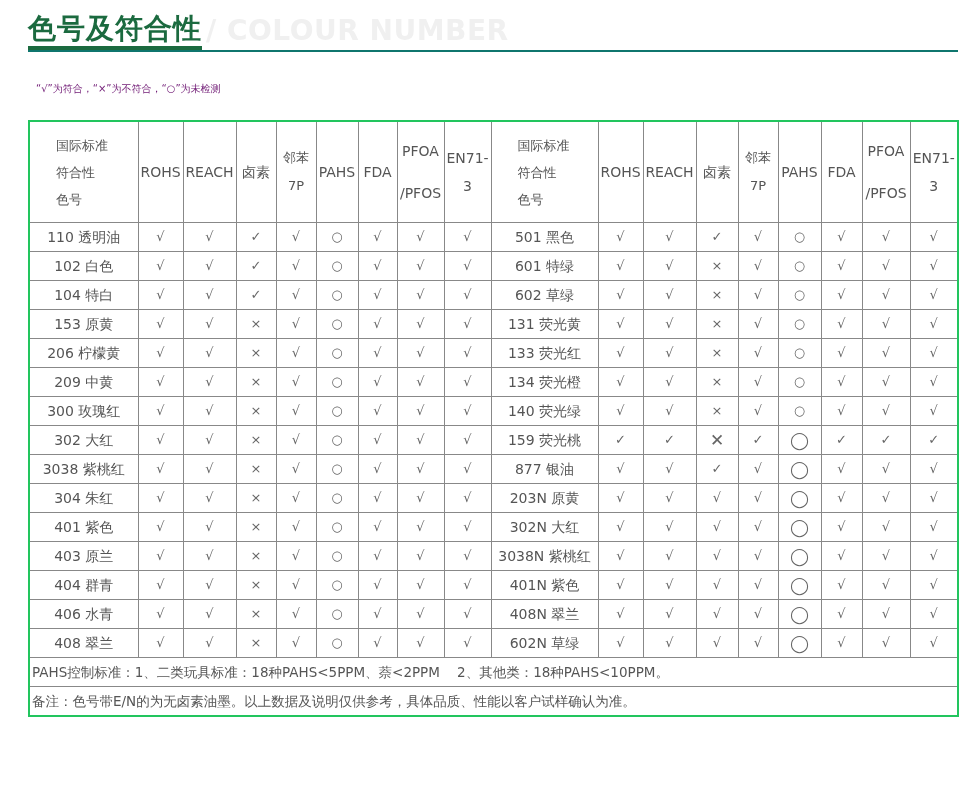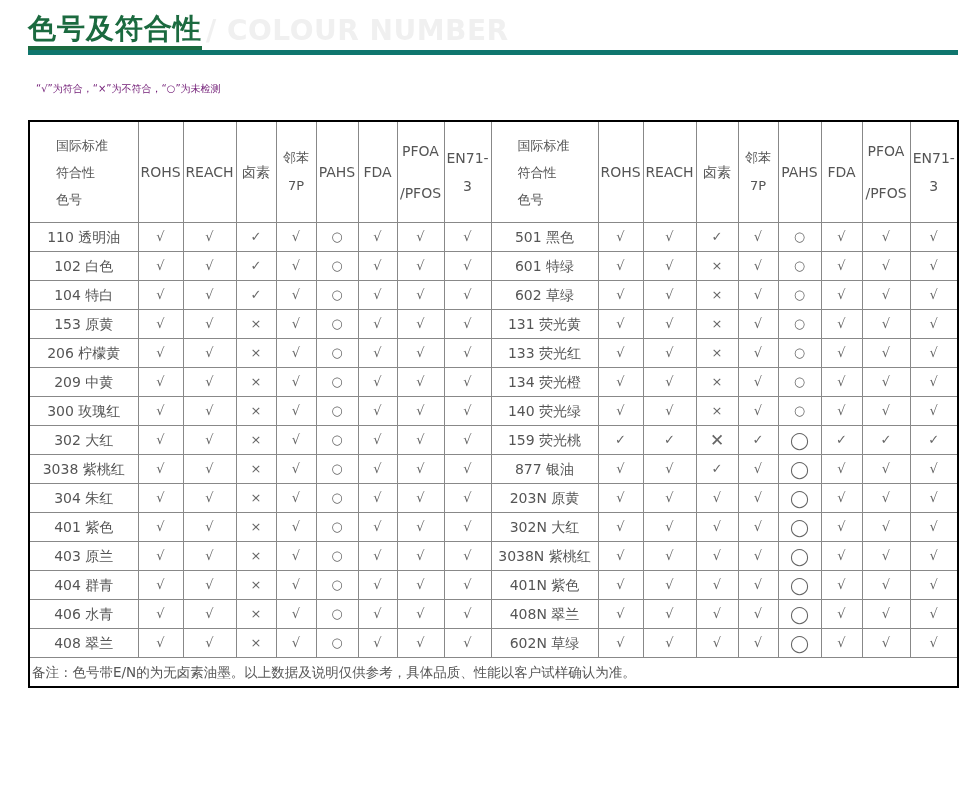--- a/index.html
+++ b/index.html
@@ -1,28 +1,28 @@
 <!DOCTYPE html>
 <html><head>
 <meta charset="utf-8">
 <style>
   html, body { margin: 0; padding: 0; background: #ffffff; }
   body { width: 980px; height: 786px; position: relative; overflow: hidden;
          font-family: "DejaVu Sans", "Liberation Sans", sans-serif; color: #555; }
   .title-wrap { position: absolute; left: 28px; top: 8px; width: 930px; height: 42px;
-                border-bottom: 5px solid #0f766e; }
+                border-bottom: 2px solid #0f766e; }
   .title-cn { position: absolute; left: 0; top: 4px; font-size: 28px; font-weight: bold;
               color: #1b6a3f; letter-spacing: 1px; line-height: 34px;
               border-bottom: 4px solid #1b6a3f; padding-bottom: 0px; }
   .title-en { position: absolute; left: 178px; top: 6px; font-size: 28px; font-weight: bold;
               color: #f0f0f0; line-height: 34px; letter-spacing: 0.5px; white-space: nowrap; }
   .legend { position: absolute; left: 36px; top: 82px; font-size: 10px; color: #701a75; }
   table.grid { position: absolute; left: 28px; top: 120px; width: 930px;
                border-collapse: collapse; table-layout: fixed;
-               border: 2px solid #000000; }
+               border: 2px solid #22c55e; }
   table.grid td { border: 1px solid #888; text-align: center; vertical-align: middle;
                   font-size: 14px; color: #555; padding: 0; height: 28px; line-height: 16px;
                   overflow: hidden; white-space: nowrap; }
   table.grid tr.head td { height: 100px; font-size: 14px; color: #555; line-height: 26px; }
   table.grid tr.head td.corner { text-align: left; padding-left: 26px; font-size: 13px;
                                  line-height: 27px; }
   table.grid td.code { font-size: 14px; color: #555; }
   table.grid td.mark { font-size: 13px; color: #666; }
   table.grid td.mark.big { font-size: 17px; }
   table.grid td.mark.fancy { font-style: italic; font-size: 13px; }
@@ -400,16 +400,19 @@
         <td class="mark">√</td>
         <td class="mark">√</td>
         <td class="mark">√</td>
         <td class="mark">√</td>
         <td class="mark big">◯</td>
         <td class="mark">√</td>
         <td class="mark">√</td>
         <td class="mark">√</td>
       </tr>
       <tr class="note">
+        <td colspan="18" style="white-space: pre;">PAHS控制标准：1、二类玩具标准：18种PAHS&lt;5PPM、萘&lt;2PPM    2、其他类：18种PAHS&lt;10PPM。</td>
+      </tr>
+      <tr class="note">
         <td colspan="18" style="white-space: pre; margin-left: 24px;">备注：色号带E/N的为无卤素油墨。以上数据及说明仅供参考，具体品质、性能以客户试样确认为准。</td>
       </tr>
     </tbody>
 </table>
 
 </body></html>

